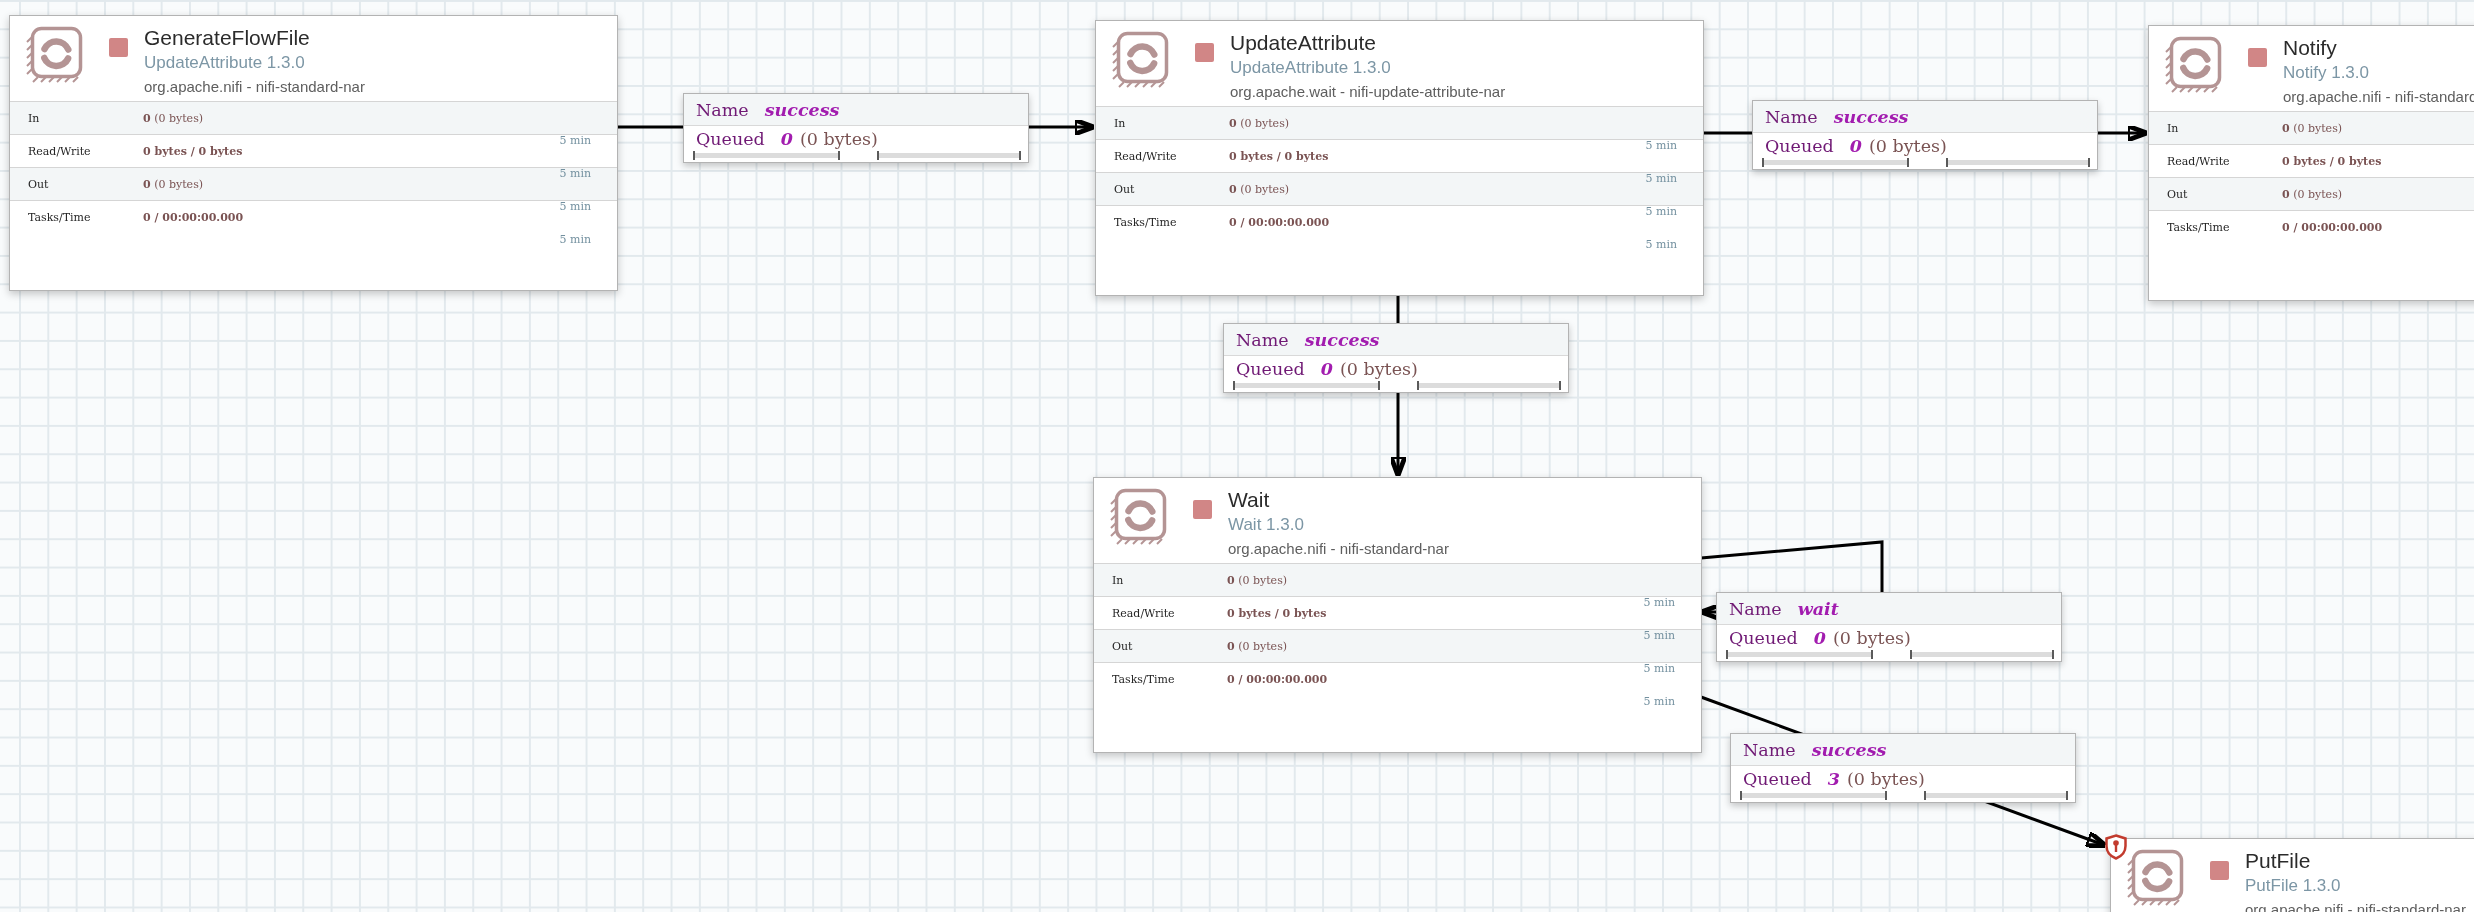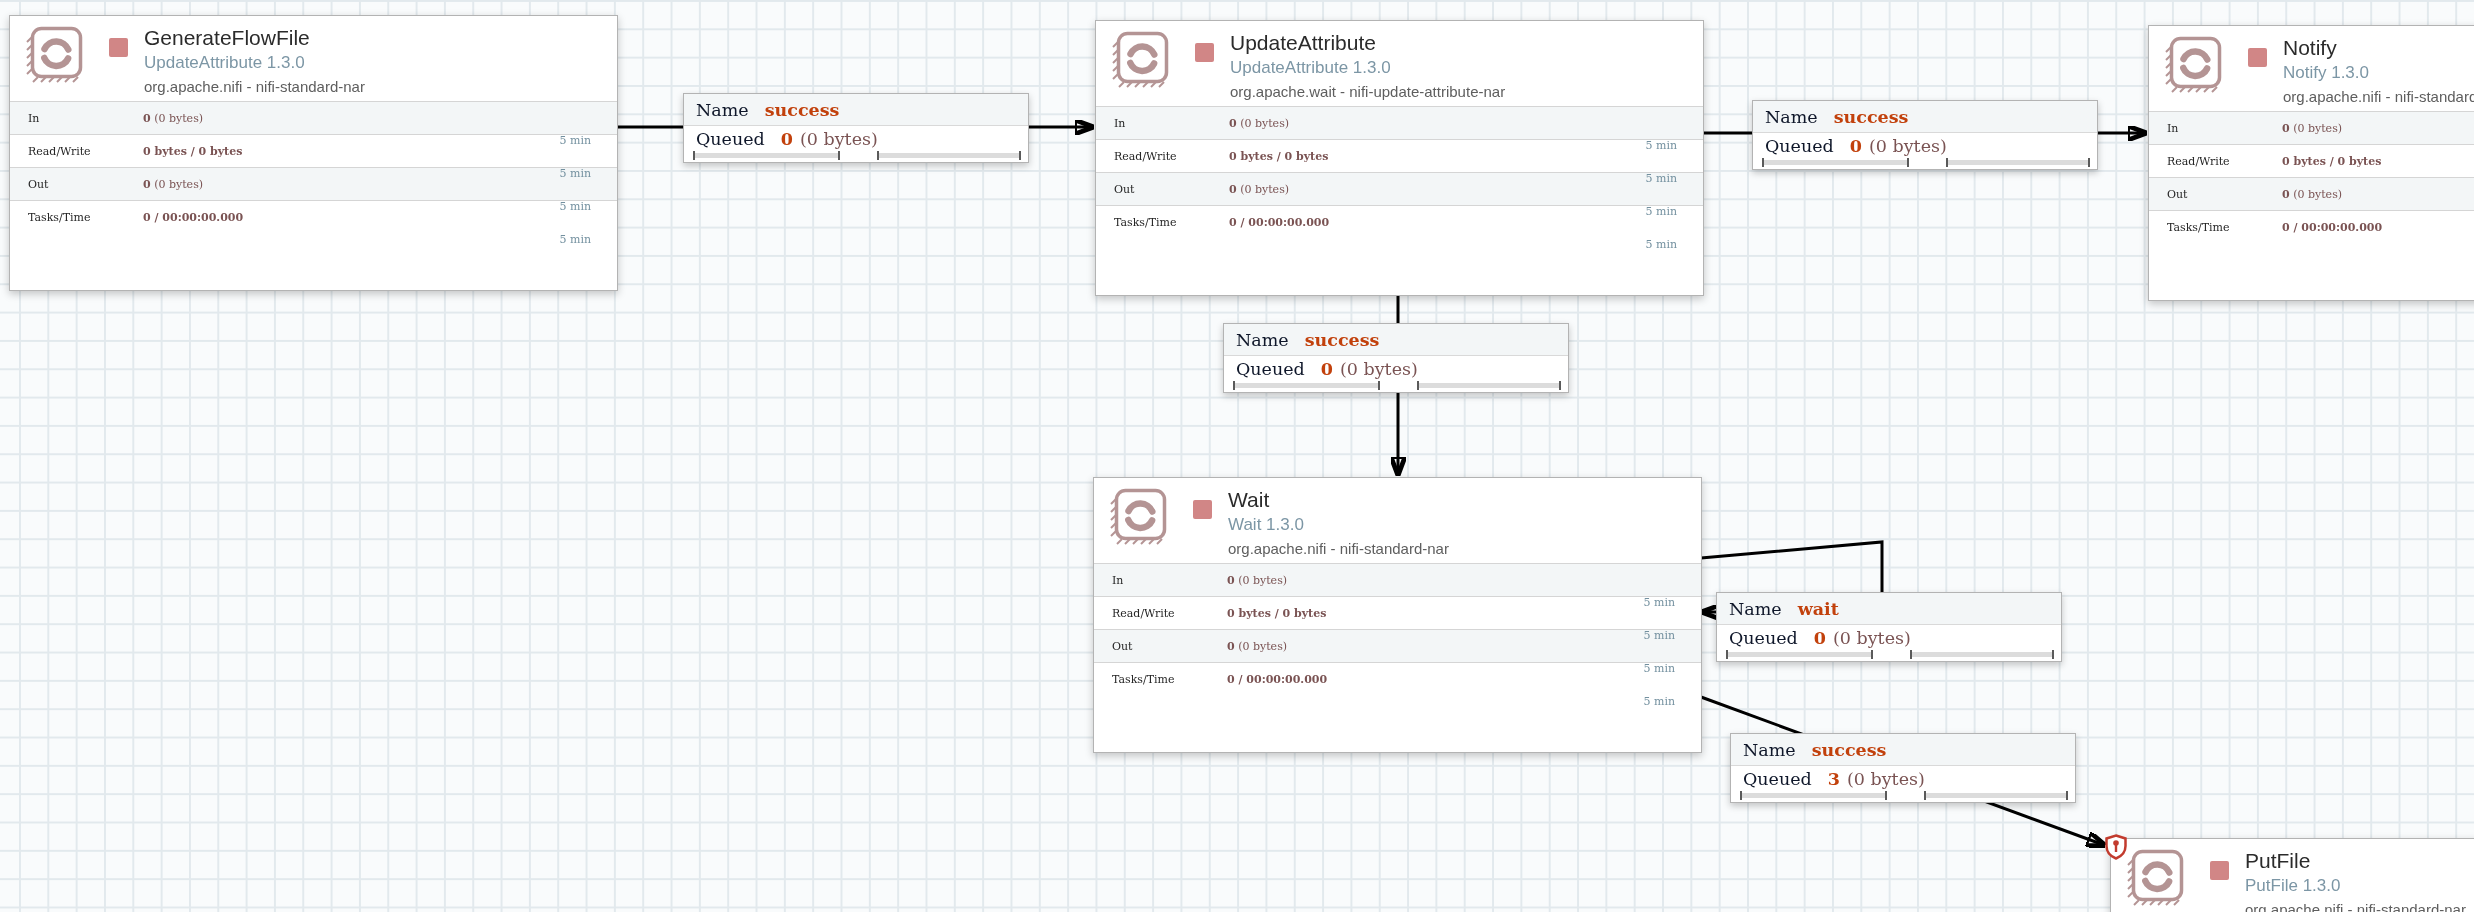--- a/index.html
+++ b/index.html
@@ -57,22 +57,22 @@
   
   .conn-label{
     position:absolute;width:346px;height:70px;z-index:2;
     background:#fff;border:1px solid #b3b3b3;
     box-shadow:0 3px 7px rgba(0,0,0,.22);
     box-sizing:border-box;
     font-family:"DejaVu Serif",serif;font-size:17.5px;
   }
   .conn-name{height:31px;background:#f3f6f7;border-bottom:1px solid #d9d9d9;display:flex;align-items:center;padding:0 12px;white-space:nowrap;}
   .conn-queued{height:26px;display:flex;align-items:center;padding:0 12px;white-space:nowrap;}
-  .conn-key{color:#0f172a;margin-right:16px;}
-  .conn-val{color:#c2410c;font-weight:bold;}
+  .conn-key{color:#701a75;margin-right:16px;}
+  .conn-val{color:#a21caf;font-weight:bold;font-style:italic;}
   .conn-rest{color:#7a5353;margin-left:7px;font-weight:normal;}
   .bars{position:absolute;left:0;bottom:2px;width:100%;height:8px;}
   .bar{position:absolute;top:1px;height:5px;background:#dcdcdc;}
   .bar::before,.bar::after{content:"";position:absolute;top:-2px;width:2px;height:9px;background:#5a5a5a;}
   .bar::before{left:0;}
   .bar::after{right:0;}
   .bar.b1{left:9px;width:147px;}
   .bar.b2{left:193px;width:144px;}
 
   .l-1{left:683px;top:93px;}

